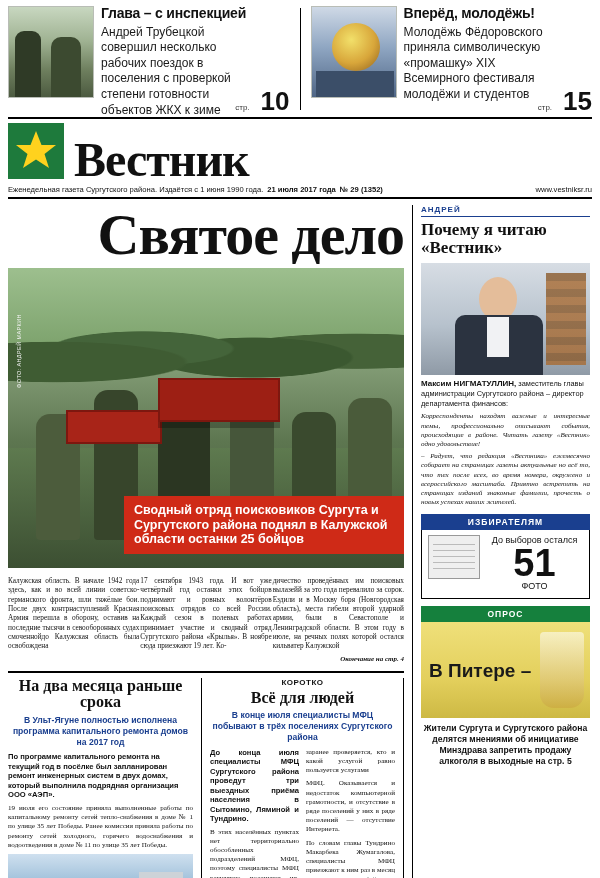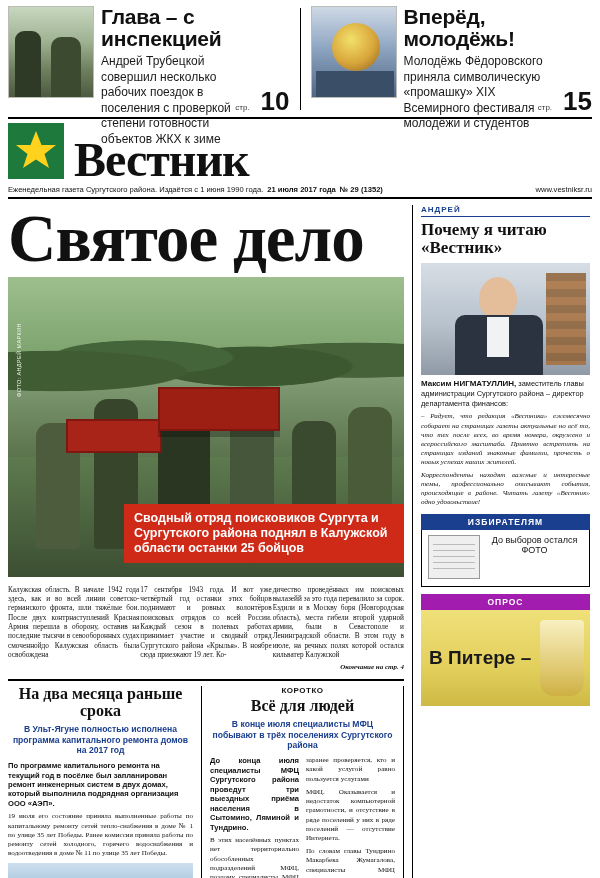--- a/index.html
+++ b/index.html
@@ -16,21 +16,21 @@
   .teasers { display: flex; gap: 8px; height: 106px; }
   .teaser { flex: 1 1 0; display: flex; gap: 7px; }
   .teaser .photo {
     width: 86px; height: 92px; flex: none;
     border: 1px solid #b9bdb6;
     position: relative; overflow: hidden;
   }
   .teaser .tbody { flex: 1 1 auto; position: relative; }
   .teaser h2 {
     font-family: "Liberation Sans", sans-serif;
-    font-weight: bold; font-size: 21px; line-height: 1.05;
+    font-weight: bold; font-size: 14px; line-height: 1.05;
     margin-bottom: 4px; letter-spacing: -0.2px;
   }
   .teaser p {
     font-family: "Liberation Sans", sans-serif;
     font-size: 12px; line-height: 1.3; color: #1a1a1a; width: 150px;
   }
   .pageref {
     position: absolute; right: 0; bottom: -2px;
     display: flex; align-items: baseline; gap: 11px;
   }
@@ -69,22 +69,22 @@
   .subline .b { font-weight: bold; }
   .subline .site { margin-left:auto; }
 
   
   .grid { display:flex; gap: 8px; margin-top: 6px; }
   .col-main { width: 396px; }
   .col-side { width: 178px; border-left: 1px solid #000; padding-left: 8px; }
 
   .headline {
     font-family: "Liberation Serif", serif;
-    font-weight: bold; font-size: 67px; line-height: 0.95;
-    text-align: left; letter-spacing: -1px; margin: 2px 0 6px 0;
+    font-weight: bold; font-size: 58px; line-height: 0.95;
+    text-align: right; letter-spacing: -1px; margin: 2px 0 6px 0;
   }
 
   .leadphoto {
     position: relative; width: 100%; height: 300px; overflow: hidden;
     background: linear-gradient(180deg,#b7cbb0 0%,#86a079 30%,#5d7650 58%,#3e5136 100%);
   }
   .leadphoto .sky { position:absolute; left:0; right:0; top:0; height:86px; background:linear-gradient(180deg,#9dbf8e,#7aa06a); }
   .leadphoto .trees { position:absolute; left:0; right:0; top:40px; height:90px;
     background: radial-gradient(ellipse at 12% 60%, #3f5c33 0 26%, transparent 27%),
                 radial-gradient(ellipse at 34% 45%, #44643a 0 24%, transparent 25%),
@@ -167,21 +167,21 @@
   .side-body .it { font-style:italic; }
 
   .box-blue { background:#1a3f8f; color:#fff; font-family:"Liberation Sans", sans-serif;
     font-weight:bold; font-size:8.5px; letter-spacing:1px; text-align:center; padding:3px 0; margin-top:6px; }
   .countdown { border:1px solid #000; border-top:none; padding:5px 6px 7px 6px; display:flex; gap:6px; }
   .countdown .txt { font-family:"Liberation Sans", sans-serif; font-size:9px; line-height:1.15; text-align:center; flex:1 1 auto;}
   .countdown .big { font-family:"Liberation Sans", sans-serif; font-weight:bold; font-size:38px; line-height:0.95; }
   .cal { width:52px; height:44px; flex:none; background:#efefef; border:1px solid #999; position:relative; }
   .cal:after { content:""; position:absolute; left:4px; right:4px; top:8px; height:1px; background:#bbb; box-shadow:0 6px 0 #bbb,0 12px 0 #bbb,0 18px 0 #bbb,0 24px 0 #bbb; }
 
-  .opros-head { background:#a21caf; color:#fff; font-family:"Liberation Sans", sans-serif;
+  .opros-head { background:#15803d; color:#fff; font-family:"Liberation Sans", sans-serif;
     font-weight:bold; font-size:8.5px; letter-spacing:1px; text-align:center; padding:3px 0; margin-top:7px; }
   .opros-photo { height:96px; background:linear-gradient(180deg,#efe07a 0%,#e3cf5c 60%,#cdb944 100%); position:relative; overflow:hidden; }
   .opros-photo .q {
     position:absolute; inset:0; display:flex; flex-direction:column; justify-content:center;
     font-family:"Liberation Sans", sans-serif; font-weight:bold; font-size:19px; line-height:1.0;
     color:#1a1a1a; padding-left:8px;
   }
   .opros-photo .q .red { color:#cf2a17; }
   .opros-photo .glass { position:absolute; right:6px; top:10px; width:44px; height:76px; background:linear-gradient(180deg,rgba(255,255,255,.55),rgba(200,160,60,.5)); border-radius:4px 4px 14px 14px; }
   .opros-text { font-family:"Liberation Sans", sans-serif; font-weight:bold; font-size:8.6px; line-height:1.25; text-align:center; padding:5px 2px 0 2px; }
@@ -307,35 +307,37 @@
         <div class="suit"></div>
         <div class="shirt"></div>
       </div>
 
       <div class="side-name">
         <b>Максим НИГМАТУЛЛИН,</b>
         <span>заместитель главы администрации Сургутского района – директор департамента финансов:</span>
       </div>
 
       <div class="side-body">
+        <p class="it">Корреспонденты находят важные и интересные темы, профессионально описывают события, проиcходящие в районе. Читать газету «Вестник» одно удовольствие!</p>
         <p class="it">– Радует, что редакция «Вестника» ежемесячно собирает на страницах газеты актуальные но всё то, что тех после всех, во время номера, окружено и всероссийского масштаба. Приятно встретить на страницах изданий знакомые фамилии, прочесть о новых успехах наших жителей.</p>
-        <p class="it">Корреспонденты находят важные и интересные темы, профессионально описывают события, проиcходящие в районе. Читать газету «Вестник» одно удовольствие!</p>
       </div>
 
       <div class="box-blue">ИЗБИРАТЕЛЯМ</div>
       <div class="countdown">
         <div class="cal"></div>
         <div class="txt">
           <div>До выборов остался</div>
+          <div class="big">51</div>
           <div>ФОТО</div>
         </div>
       </div>
 
       <div class="opros-head">ОПРОС</div>
       <div class="opros-photo">
         <div class="glass"></div>
         <div class="q">
           <span>В Питере –</span>
         </div>
       </div>
+      <div class="opros-text">Жители Сургута и Сургутского района делятся мнениями об инициативе Минздрава запретить продажу алкоголя в выходные на стр. 5</div>
     </div>
   </div>
 </div>
 
 </body></html>

